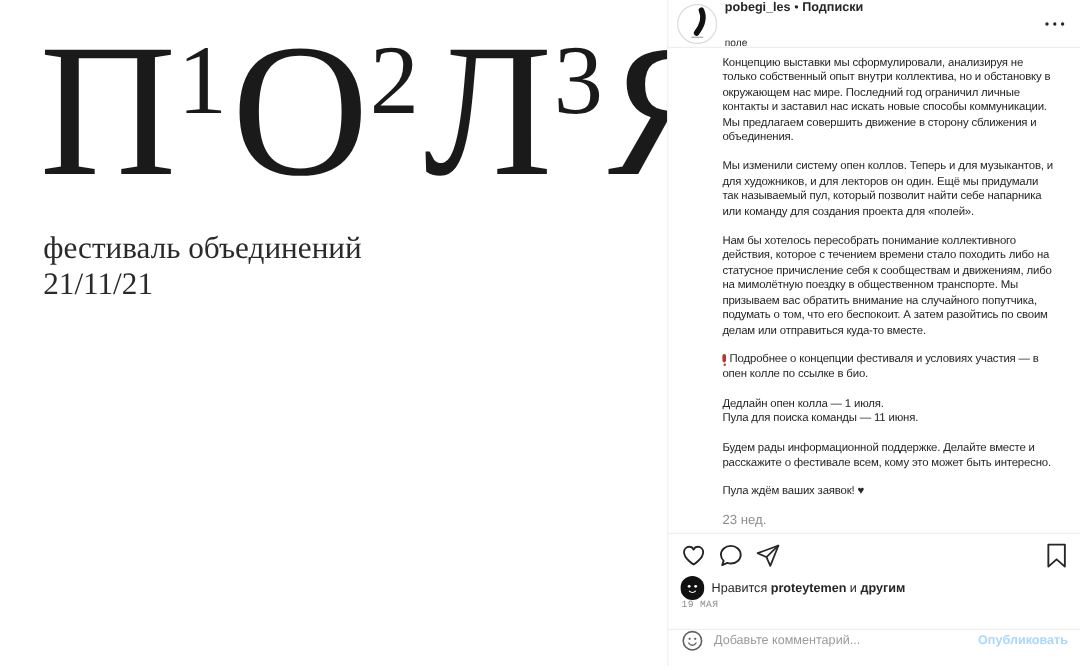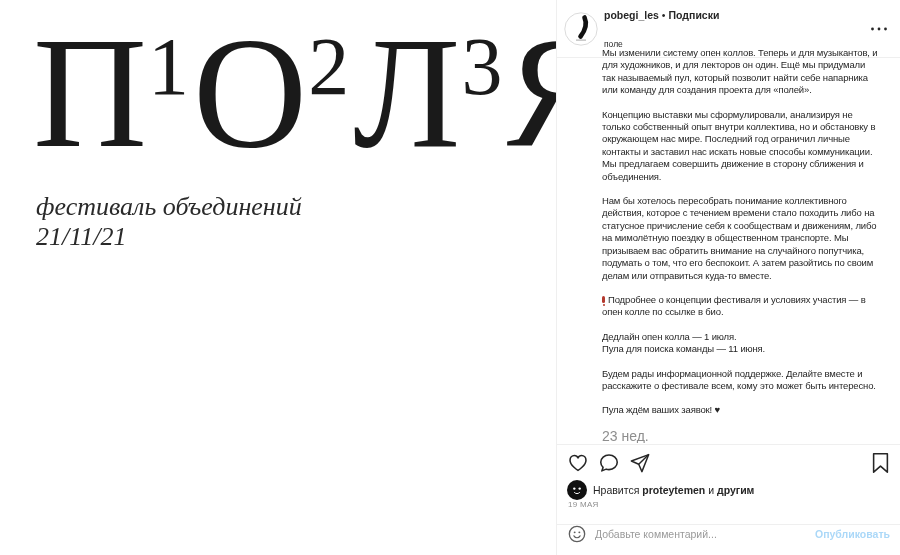--- a/index.html
+++ b/index.html
@@ -8,58 +8,58 @@
   .stage { position:relative; width:900px; height:555px; background:#fff; }
 
   
   .post-image { position:absolute; left:0; top:0; width:555px; height:555px; background:#fff; }
   .big-title { position:absolute; left:33px; top:8px; display:flex; align-items:flex-start;
                font-family:"Liberation Serif","DejaVu Serif",serif; color:#1a1a1a; white-space:nowrap; }
   .big-letter { font-size:158px; line-height:170px; }
   .big-sup { font-size:82px; line-height:82px; position:relative; top:18px; margin:0 4px 0 1px; }
   .img-subtitle { position:absolute; left:36px; top:192px;
                   font-family:"Liberation Serif","DejaVu Serif",serif;
-                  font-size:26px; line-height:30px; color:#2a2a2a;font-style:italic; }
+                  font-size:26px; line-height:30px; color:#2a2a2a; }
 
   
   .right-panel { position:absolute; left:556px; top:0; width:344px; height:555px;
                  background:#fff; border-left:1px solid #efefef; color:#262626; }
 
-  .ig-header { position:absolute; left:0; top:0; right:0; height:58px;
+  .ig-header { position:absolute; left:0; top:0; right:0; height:40px;
                border-bottom:1px solid #efefef; display:flex; align-items:center; padding:0 12px 0 7px; }
   .avatar-wrap { width:34px; height:34px; flex:0 0 auto; margin-right:6px; }
   .header-names { flex:1 1 auto; line-height:1.2; padding-top:1px; }
   .username-row { font-size:10.5px; font-weight:700; color:#262626; }
   .username-row .dot { font-weight:400; margin:0 3px; }
   .location { font-size:8.5px; color:#262626; margin-top:17px; }
   .more-btn { flex:0 0 auto; display:flex; align-items:center; }
 
   .comments { position:absolute; left:0; top:46px; right:0; height:397px; overflow:hidden;
               padding:1px 8px 0 45px; }
   .para { font-size:9.5px; line-height:12.4px; letter-spacing:-0.15px; color:#262626;
           white-space:pre-line; }
   .para + .para { margin-top:12px; }
   .excl { display:inline-block; width:3px; height:7px; background:#b43a2e; border-radius:1.5px;
           margin-right:3px; position:relative; top:0; }
   .excl::after { content:""; position:absolute; left:0.5px; bottom:-3px; width:2px; height:2px;
                  border-radius:50%; background:#b43a2e; }
-  .caption-time { font-size:14px; color:#8e8e8e; margin-top:11px; }
+  .caption-time { font-size:11px; color:#8e8e8e; margin-top:11px; }
 
   .action-bar { position:absolute; left:0; top:444px; right:0; height:36px;
                 border-top:1px solid #efefef; display:flex; align-items:center; padding:0 10px; }
   .action-bar svg { display:block; }
   .act-btn { margin-right:9px; cursor:pointer; }
   .spacer { flex:1 1 auto; }
 
   .likes-row { position:absolute; left:10px; top:480px; right:10px; display:flex; align-items:center;text-align:center; }
   .likes-text { font-size:10.5px; margin-left:6px; color:#262626; }
   .likes-text b { font-weight:700; }
 
   .post-date { position:absolute; left:11px; top:500px; font-size:8px; letter-spacing:0.3px;
-               color:#8e8e8e; }
+               color:#8e8e8e;font-family:Liberation Mono, monospace; }
 
   .comment-row { position:absolute; left:0; top:524px; right:0; height:18px;
                  border-top:1px solid #efefef; display:flex; align-items:center; padding:0 10px; }
   .comment-input { flex:1 1 auto; border:0; outline:none; font-size:10.5px; color:#262626;
                    margin-left:8px; font-family:"Liberation Sans","DejaVu Sans",sans-serif; }
   .comment-input::placeholder { color:#9a9a9a; }
   .post-btn { font-size:10.5px; font-weight:600; color:#abd8f8; background:none; border:0;
               cursor:pointer; font-family:Liberation Sans, sans-serif; }
 </style>
 </head>
@@ -104,30 +104,30 @@
         <svg width="18" height="6" viewBox="0 0 18 6">
           <circle cx="2.5" cy="3" r="1.4" fill="#262626"></circle>
           <circle cx="9" cy="3" r="1.4" fill="#262626"></circle>
           <circle cx="15.5" cy="3" r="1.4" fill="#262626"></circle>
         </svg>
       </div>
     </div>
 
     <div class="comments">
       <div>
-          <div class="para">Мы изменили систему опен коллов. Теперь и для музыкантов, и
-для художников, и для лекторов он один. Ещё мы придумали
-так называемый пул, который позволит найти себе напарника
-или команду для создания проекта для «полей».</div>
           <div class="para">Концепцию выставки мы сформулировали, анализируя не
 только собственный опыт внутри коллектива, но и обстановку в
 окружающем нас мире. Последний год ограничил личные
 контакты и заставил нас искать новые способы коммуникации.
 Мы предлагаем совершить движение в сторону сближения и
 объединения.</div>
+          <div class="para">Мы изменили систему опен коллов. Теперь и для музыкантов, и
+для художников, и для лекторов он один. Ещё мы придумали
+так называемый пул, который позволит найти себе напарника
+или команду для создания проекта для «полей».</div>
           <div class="para">Нам бы хотелось пересобрать понимание коллективного
 действия, которое с течением времени стало походить либо на
 статусное причисление себя к сообществам и движениям, либо
 на мимолётную поездку в общественном транспорте. Мы
 призываем вас обратить внимание на случайного попутчика,
 подумать о том, что его беспокоит. А затем разойтись по своим
 делам или отправиться куда-то вместе.</div>
           <div class="para"><span class="excl"></span>Подробнее о концепции фестиваля и условиях участия — в
 опен колле по ссылке в био.</div>
           <div class="para">Дедлайн опен колла — 1 июля.

